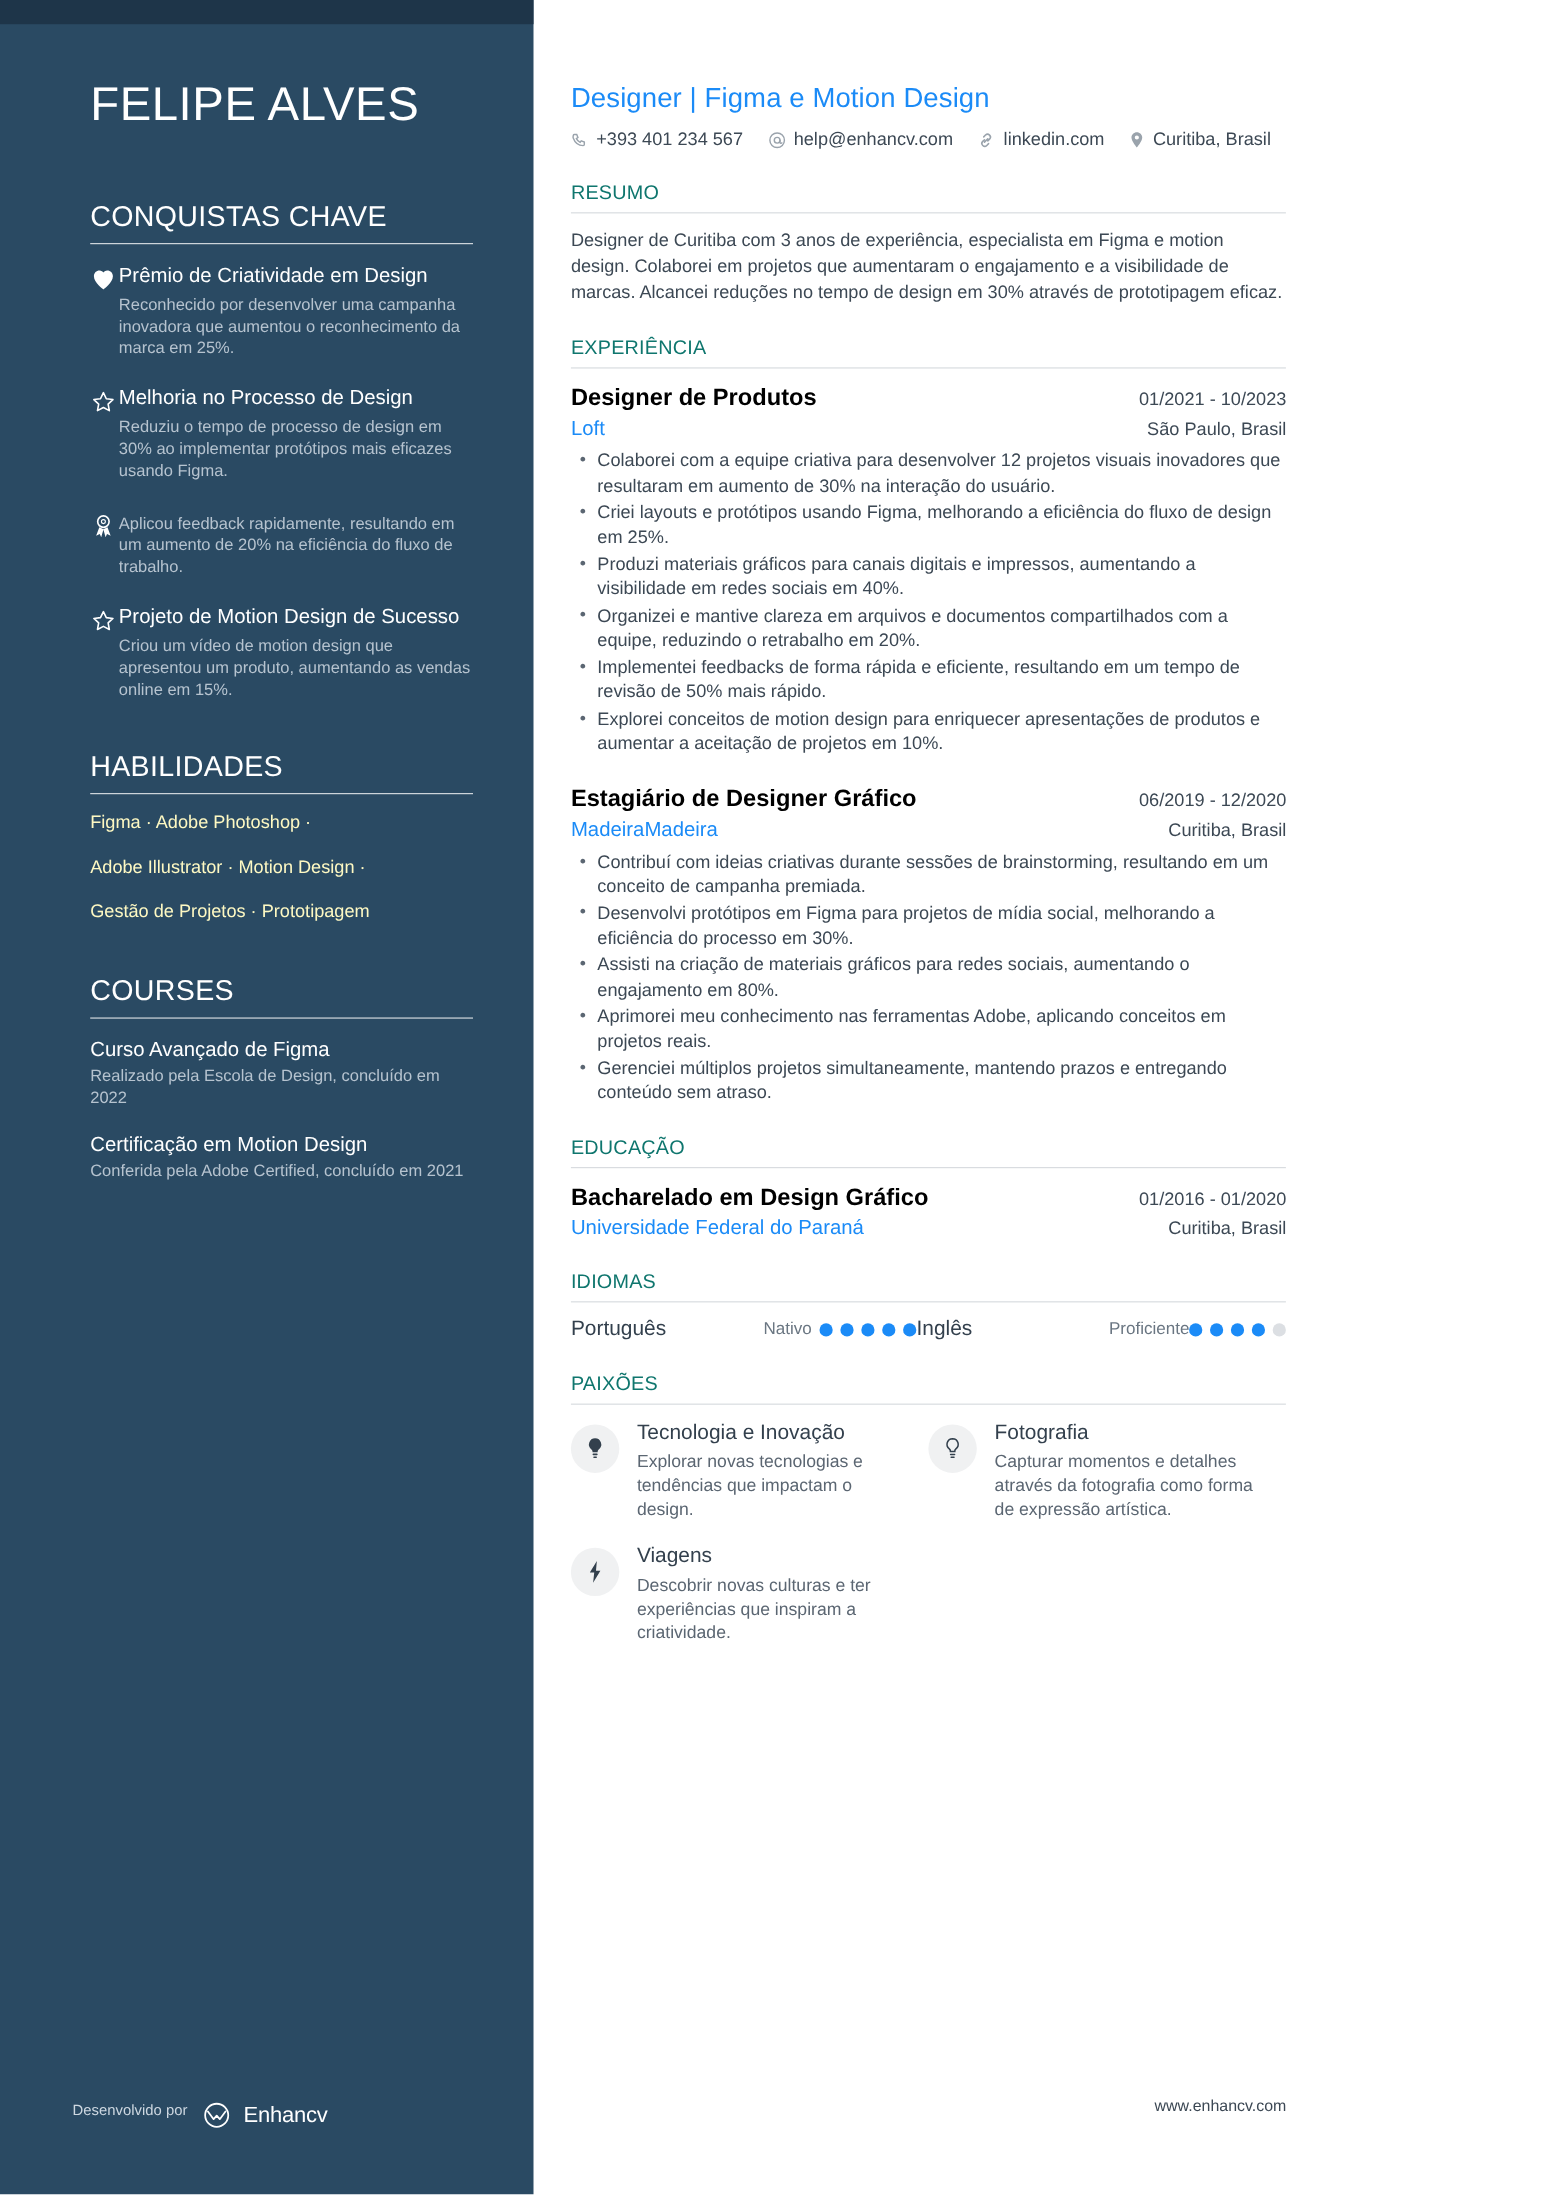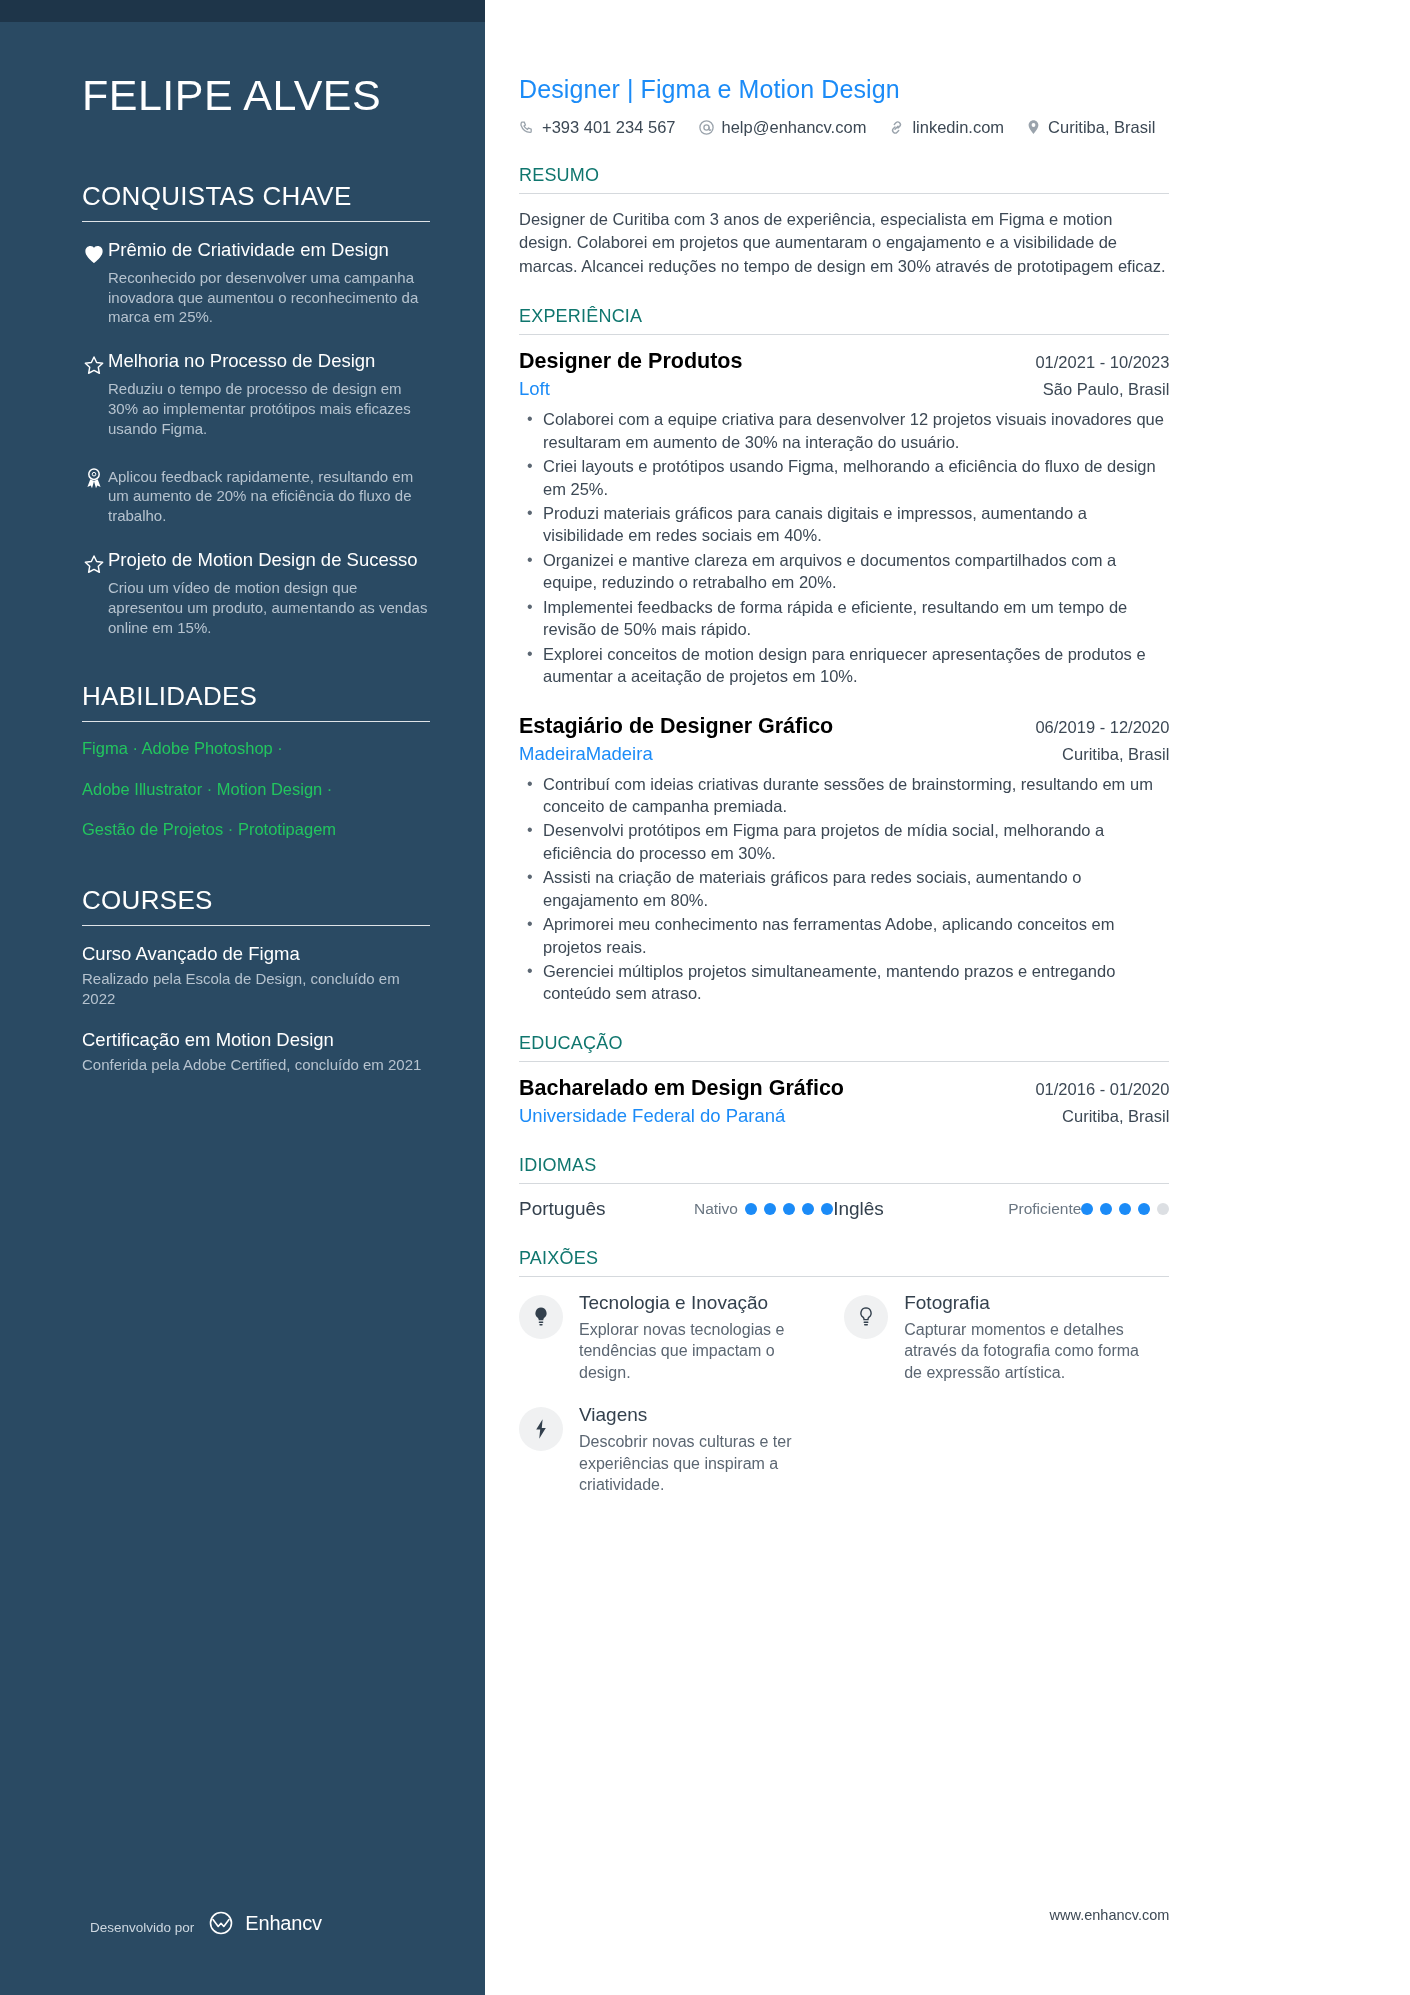--- a/index.html
+++ b/index.html
@@ -49,31 +49,31 @@
   .ach { display:flex; gap:2px; margin-bottom:22px; }
   .ach-icon {
     width:24px; flex:0 0 24px; padding-top:6px; color:#fff;
     display:flex; justify-content:center;
   }
   .ach-icon svg { display:block; }
   .ach-body { flex:1; }
   .ach-title { font-size:18.5px; color:#fff; line-height:1.26; font-weight:400; }
   .ach-desc { font-size:15px; color:#b6c3cf; line-height:1.33; margin-top:6px; }
 
-  .skill-line { font-size:16.5px; color:#22c55e; line-height:1.3; margin-bottom:19px; }
+  .skill-line { font-size:16.5px; color:#fef9c3; line-height:1.3; margin-bottom:19px; }
   .skill-line:last-child { margin-bottom:0; }
 
   .course { margin-bottom:19px; }
   .course:last-child { margin-bottom:0; }
   .course-title { font-size:18.5px; color:#fff; line-height:1.25; }
   .course-desc { font-size:15px; color:#b6c3cf; line-height:1.33; margin-top:4px; }
 
   .side-footer {
-    position:absolute; left:90px; bottom:60px;
-    display:flex; align-items:flex-end; gap:10px;
+    position:absolute; left:66px; bottom:60px;
+    display:flex; align-items:flex-start; gap:10px;
   }
   .side-footer .by { font-size:13.5px; color:#cdd7e0; }
   .enh-logo { display:flex; align-items:center; gap:7px; }
   .enh-word { font-size:20px; color:#ffffff; letter-spacing:-.2px; }
 
   
   .main { flex:1; padding:75px 60px 0 34px; position:relative; }
   .headline {
     font-size:25px; color:#1b8bf7; font-weight:400; letter-spacing:.1px;
   }

